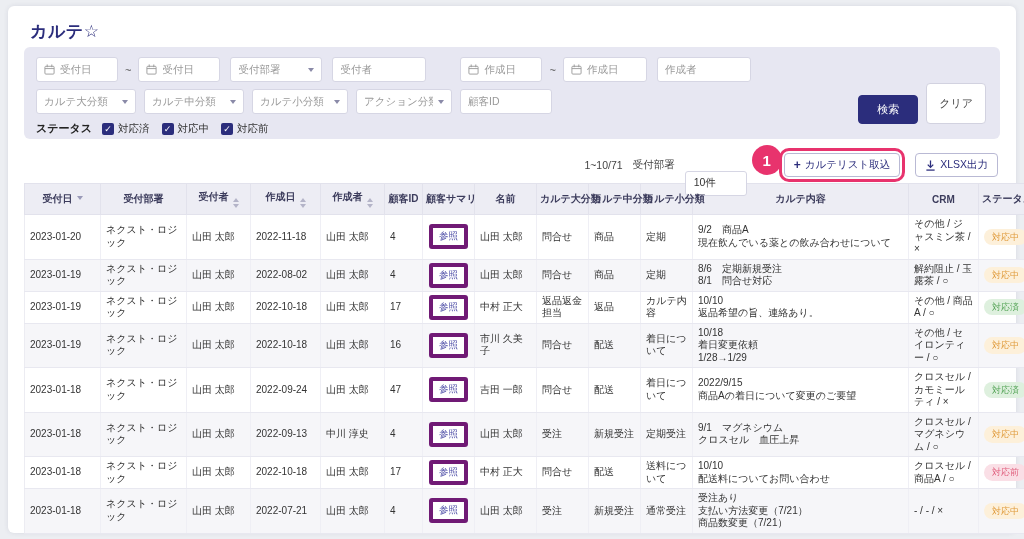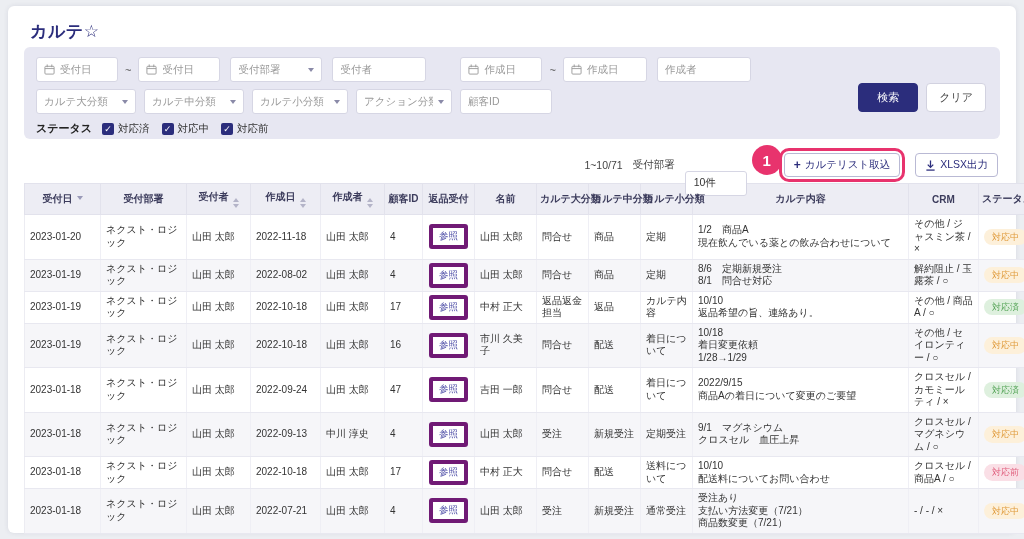--- a/index.html
+++ b/index.html
@@ -38,21 +38,21 @@
   
   .w-date1{width:82px;} .w-date2{width:82px;} .w-dept{width:92px;margin-left:10px;}
   .w-recp{width:94px;margin-left:10px;} .w-cdate1{width:82px;margin-left:34px;}
   .w-cdate2{width:84px;} .w-cauthor{width:94px;margin-left:10px;}
   
   .w-cat{width:100px;margin-right:8px;} .w-cat2{width:96px;margin-right:8px;} .w-cid{width:92px;}
   
   .f-buttons { position:absolute; right:14px; top:36px; display:flex; gap:8px; }
   .btn-primary {
     background:#2b2d7c; color:#fff; border:1px solid #2b2d7c; border-radius:4px;
-    font-size:11px; padding:6px 18px; cursor:pointer; font-family:inherit;
+    font-size:11px; padding:6px 18px; cursor:pointer; font-family:inherit;margin-top:12px;
   }
   .btn-ghost {
     background:#fff; color:#444; border:1px solid #d2d2e0; border-radius:4px;
     font-size:11px; padding:6px 12px; cursor:pointer; font-family:inherit;
   }
   
   .st-label { font-size:11px; font-weight:bold; color:#222; margin-right:10px; }
   .cb-item { display:inline-flex; align-items:center; gap:4px; margin-right:12px; font-size:10.5px; color:#333; cursor:pointer; }
   .cb { width:12px; height:12px; background:#2b2d7c; border-radius:2px; color:#fff;
         font-size:9px; line-height:12px; text-align:center; display:inline-block; }
@@ -277,21 +277,21 @@
             </span></th>
         <th><span>作成日</span><span class="sort-both">
               <i class="up"></i>
               <i class="dn"></i>
             </span></th>
         <th><span>作成者</span><span class="sort-both">
               <i class="up"></i>
               <i class="dn"></i>
             </span></th>
         <th><span>顧客ID</span></th>
-        <th><span>返品受付</span></th>
+        <th><span>顧客サマリ</span></th>
         <th><span>名前</span></th>
         <th><span>カルテ大分類</span></th>
         <th><span>カルテ中分類</span></th>
         <th><span>カルテ小分類</span></th>
         <th><span>カルテ内容</span></th>
         <th><span>CRM</span></th>
         <th><span>ステータス</span></th>
       </tr>
     </thead>
     <tbody id="table-body">
@@ -301,21 +301,21 @@
           <td>ネクスト・ロジック</td>
           <td>山田 太郎</td>
           <td>2022-11-18</td>
           <td>山田 太郎</td>
           <td>4</td>
           <td class="center"><button class="ref-btn">参照</button></td>
           <td>山田 太郎</td>
           <td>問合せ</td>
           <td>商品</td>
           <td>定期</td>
-          <td class="pre">1/2　商品A
+          <td class="pre">9/2　商品A
 現在飲んでいる薬との飲み合わせについて</td>
           <td>その他 / ジャスミン茶 / ×</td>
           <td class="center"><span class="badge" data-status="doing">対応中</span></td>
         </tr>
         <tr>
           <td>2023-01-19</td>
           <td>ネクスト・ロジック</td>
           <td>山田 太郎</td>
           <td>2022-08-02</td>
           <td>山田 太郎</td>

